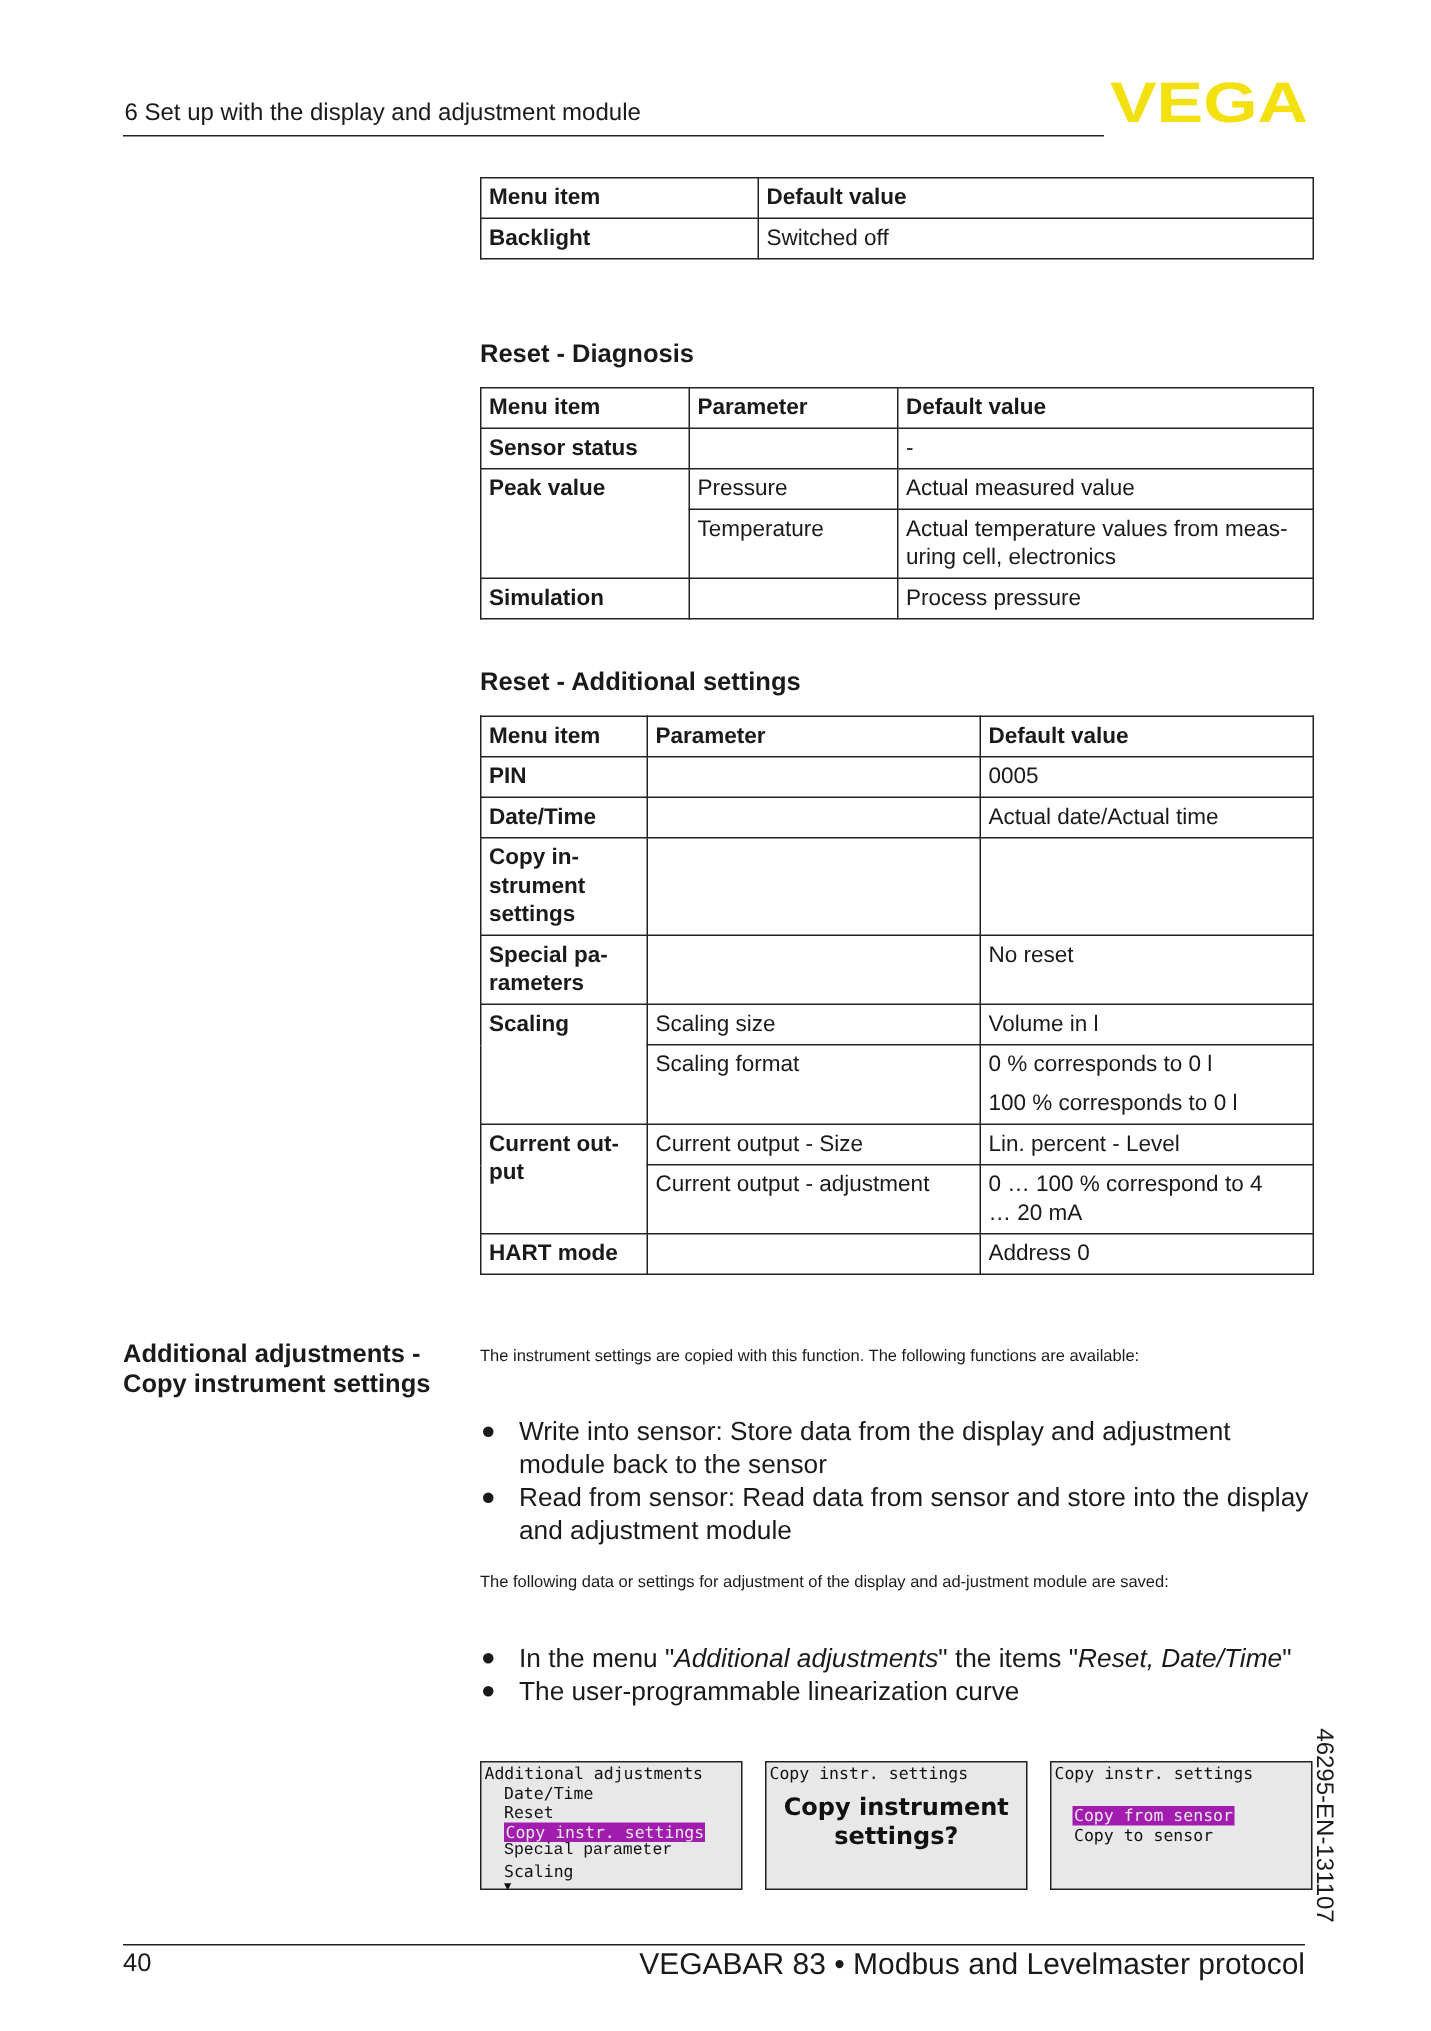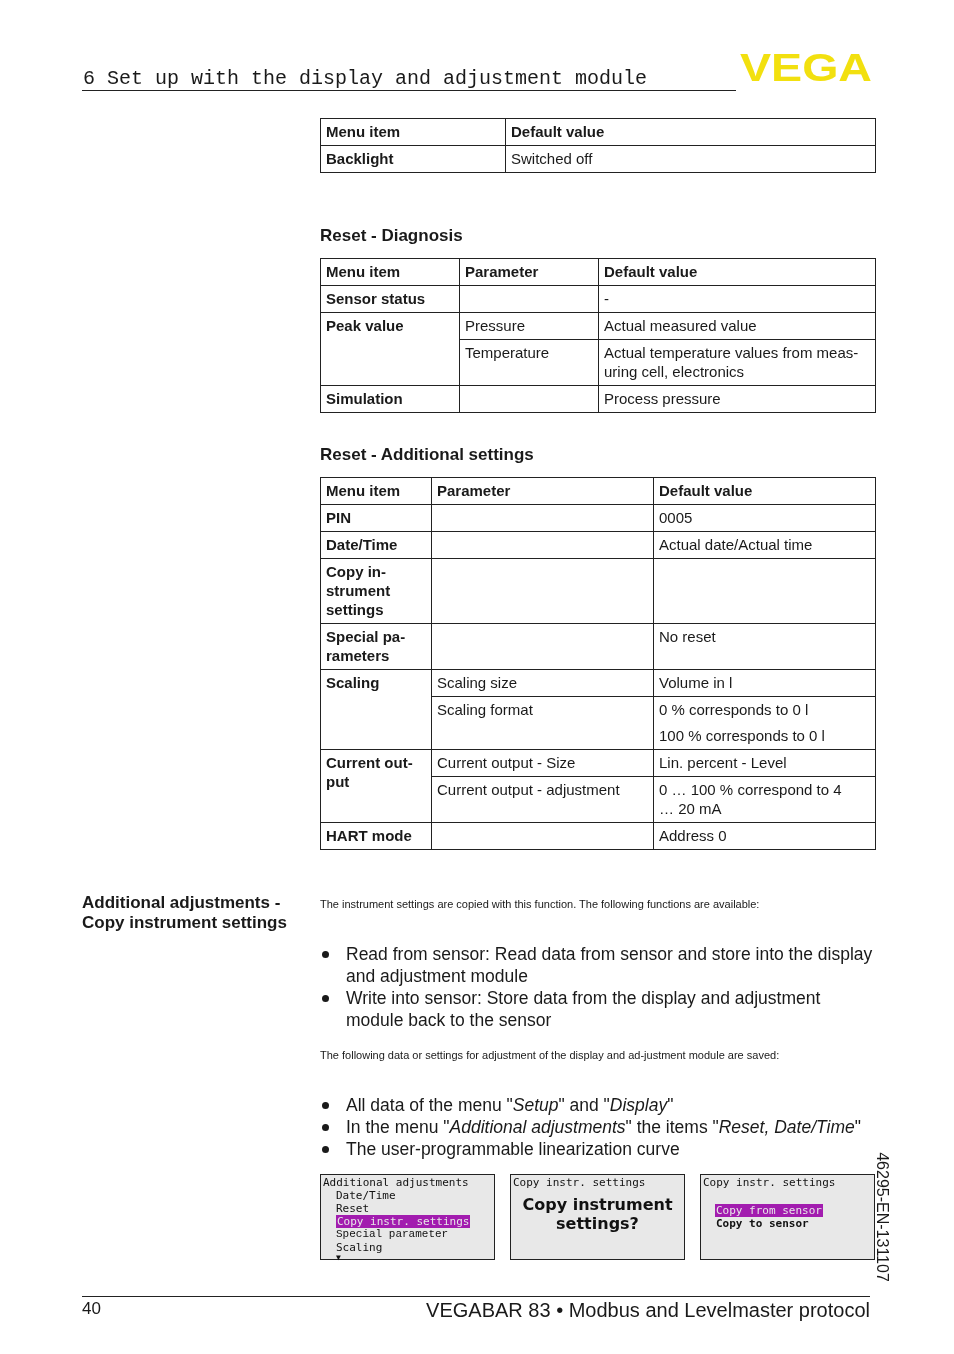--- a/index.html
+++ b/index.html
@@ -1,19 +1,19 @@
 <!DOCTYPE html>
 <html><head>
 <meta charset="utf-8">
 <style>
   html, body { margin: 0; padding: 0; background: #ffffff; }
   body { width: 954px; height: 1354px; position: relative; overflow: hidden;
          font-family: "Liberation Sans", sans-serif; color: #1a1a1a; }
   .abs { position: absolute; }
-  .header-text { left: 83px; top: 67px; font-size: 20px; font-family: Liberation Mono, monospace; }
+  .header-text { left: 83px; top: 67px; font-size: 16px; }
   .header-rule { left: 82px; top: 90px; width: 654px; height: 1px; background: #222; }
   .logo { left: 740px; top: 50px; width: 134px; height: 34px; text-align: right; }
   .logo svg { width: 100%; height: 100%; display: block; }
 
   table.spec { position: absolute; left: 320px; width: 556px; border-collapse: collapse;
                font-size: 15px; table-layout: fixed; }
   table.spec td { border: 1px solid #222; padding: 3px 5px 4px 5px; vertical-align: top; line-height: 19px; }
   table.spec td.b { font-weight: bold; }
   .sect { left: 320px; font-size: 17px; font-weight: bold; }
 
@@ -155,26 +155,25 @@
     <td class="b">HART mode</td>
     <td></td>
     <td>Address 0</td>
   </tr>
 </tbody>
   </table>
 
 <div class="abs side-heading">Additional adjustments - Copy instrument settings</div>
 <div class="abs body-text" style="top:893px;">The instrument settings are copied with this function. The following functions are available:</div>
 <ul class="abs bullets" style="top:943px;">
+  <li>Write into sensor: Store data from the display and adjustment module back to the sensor</li>
   <li>Read from sensor: Read data from sensor and store into the display and adjustment module</li>
-  <li>Write into sensor: Store data from the display and adjustment module back to the sensor</li>
 </ul>
 <div class="abs body-text" style="top:1044px;">The following data or settings for adjustment of the display and ad-justment module are saved:</div>
 <ul class="abs bullets" style="top:1094px;">
-  <li><span>All data of the menu "</span><i>Setup</i><span>" and "</span><i>Display</i><span>"</span></li>
   <li style="white-space:nowrap;"><span>In the menu "</span><i>Additional adjustments</i><span>" the items "</span><i>Reset, Date/Time</i><span>"</span></li>
   <li>The user-programmable linearization curve</li>
 </ul>
 
 <div class="lcd" style="left:320px; width:175px; padding:1px 2px;">
   <div class="line">Additional adjustments</div>
   <div class="line" style="padding-left:13px;">Date/Time</div>
   <div class="line" style="padding-left:13px;">Reset</div>
   <div class="line" style="padding-left:13px;"><span class="sel">Copy instr. settings</span></div>
   <div class="line" style="padding-left:13px;font-family:Liberation Mono, monospace;">Special parameter</div>
@@ -184,20 +183,20 @@
 
 <div class="lcd" style="left:510px; width:175px; padding:1px 2px;">
   <div class="line">Copy instr. settings</div>
   <div class="big" style="margin-top:6px;">Copy instrument</div>
   <div class="big">settings?</div>
 </div>
 
 <div class="lcd" style="left:700px; width:175px; padding:1px 2px;">
   <div class="line">Copy instr. settings</div>
   <div class="line" style="padding-left:12px; margin-top:15px;"><span class="sel">Copy from sensor</span></div>
-  <div class="line" style="padding-left:13px;font-weight:bold;">Copy to sensor</div>
+  <div class="line" style="padding-left:13px;">Copy to sensor</div>
 </div>
 
 <div class="abs side-code">46295-EN-131107</div>
 
 <div class="abs footer-rule"></div>
 <div class="abs footer-page">40</div>
 <div class="abs footer-title">VEGABAR 83 • Modbus and Levelmaster protocol</div>
 
 </body></html>

